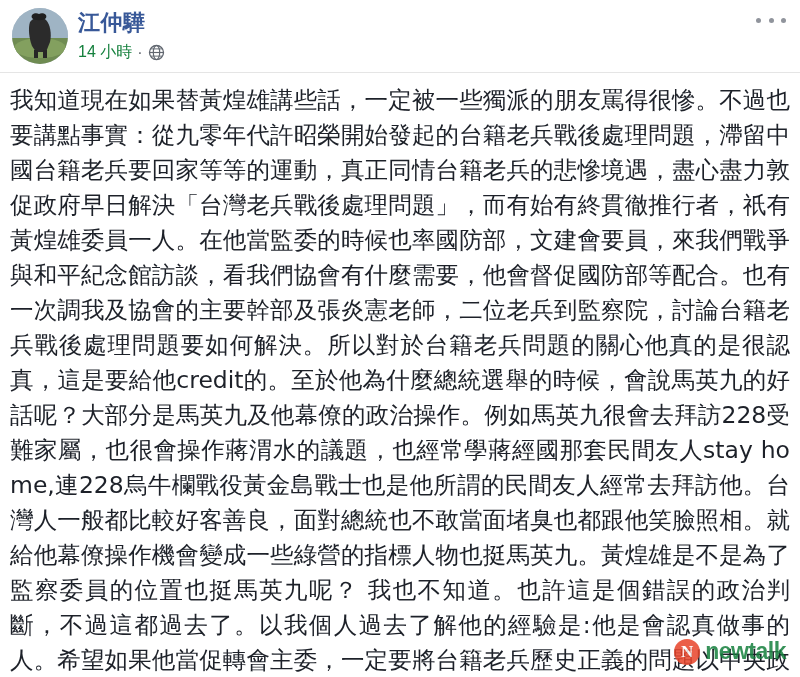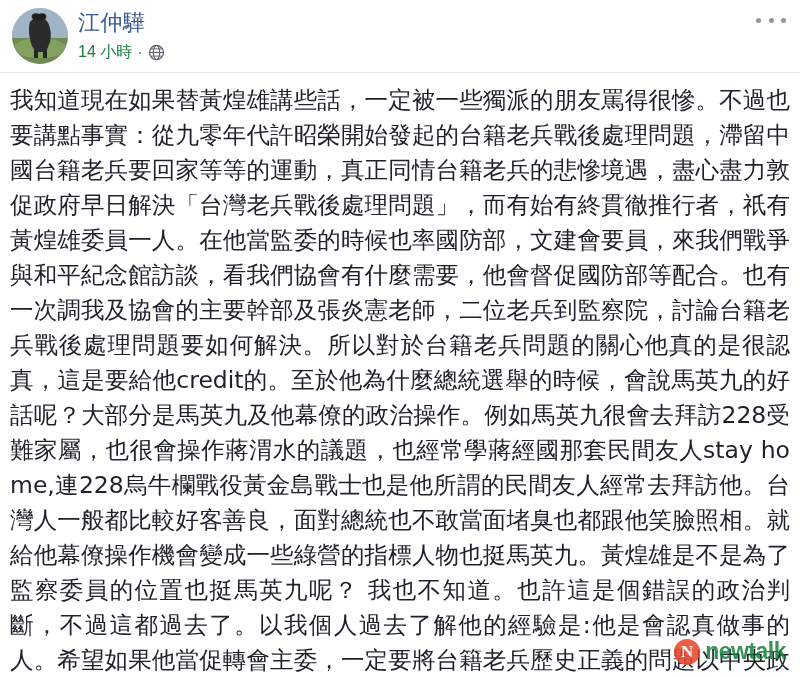--- a/index.html
+++ b/index.html
@@ -44,21 +44,21 @@
   }
   .header-text {
     margin-left: 10px;
     display: flex;
     flex-direction: column;
     justify-content: flex-start;
     padding-top: 2px;
   }
   .author-name {
     font-size: 22px;
-    font-weight: normal;
+    font-weight: bold;
     color: #385898;
     line-height: 26px;
     letter-spacing: 0.5px;
   }
   .meta-row {
     display: flex;
     align-items: center;
     margin-top: 6px;
     font-size: 16px;
     color: #616770;

